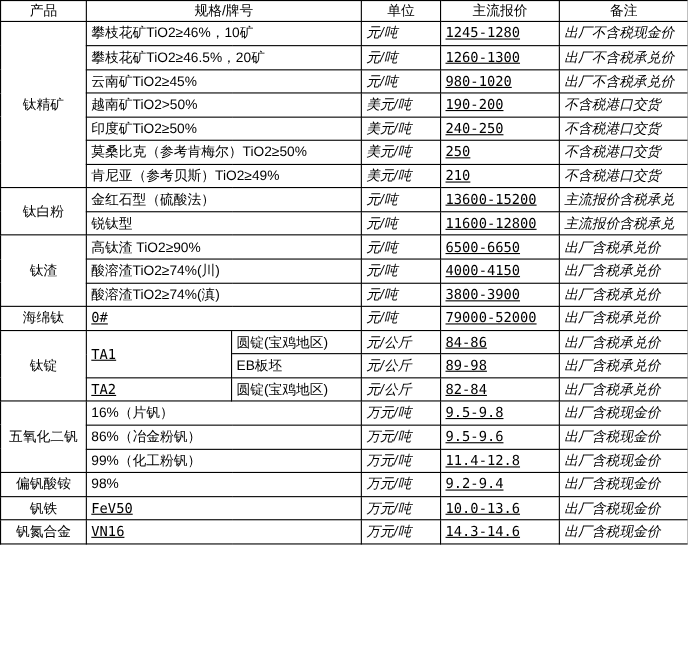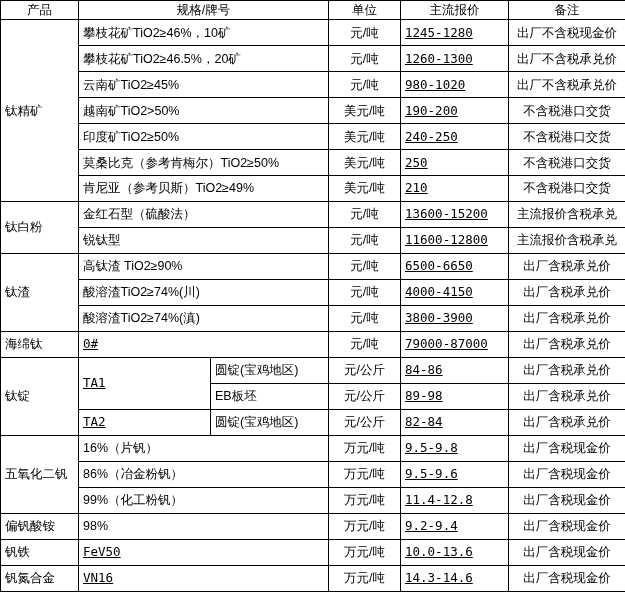--- a/index.html
+++ b/index.html
@@ -9,45 +9,47 @@
   }
   body {
     width: 625px;
     height: 599px;
     font-family: "Liberation Sans", sans-serif;
     color: #000000;
   }
   #price-table {
     border-collapse: collapse;
     width: 625px;
-    height: 592px;
+    height: 495px;
     table-layout: fixed;
   }
   #price-table td, #price-table th {
     border: 1px solid #000000;
     font-size: 12.5px;
     font-weight: normal;
     padding: 2px 4px;
     line-height: 1.15;
     vertical-align: middle;
     white-space: nowrap;
     overflow: hidden;
   }
   .hdr {
     text-align: center;
     font-weight: bold;
     font-size: 13.5px;
   }
   .ctr {
-    text-align: center;
+    text-align: left;
+    font-style: italic;
   }
   .lft {
     text-align: left;
   }
   .cat {
+    text-align: center;
     font-weight: bold;
     font-size: 13.5px;
     margin-left: 34px;
   }
   .mono {
     font-family: "DejaVu Sans Mono", "Liberation Mono", monospace;
     font-size: 12px;
     text-decoration: underline;
   }
   col.c-product { width: 78px; }
@@ -155,21 +157,21 @@
       <td class="lft" colspan="2">酸溶渣TiO2≥74%(滇)</td>
       <td class="ctr">元/吨</td>
       <td class="lft mono">3800-3900</td>
       <td class="ctr">出厂含税承兑价</td>
     </tr>
 
     <tr>
       <td class="cat">海绵钛</td>
       <td class="lft mono" colspan="2">0#</td>
       <td class="ctr">元/吨</td>
-      <td class="lft mono">79000-87000</td>
+      <td class="lft mono">79000-52000</td>
       <td class="ctr">出厂含税承兑价</td>
     </tr>
 
     <tr>
       <td class="cat" rowspan="3">钛锭</td>
       <td class="lft mono" rowspan="2">TA1</td>
       <td class="lft">圆锭(宝鸡地区)</td>
       <td class="ctr">元/公斤</td>
       <td class="lft mono">84-86</td>
       <td class="ctr">出厂含税承兑价</td>

